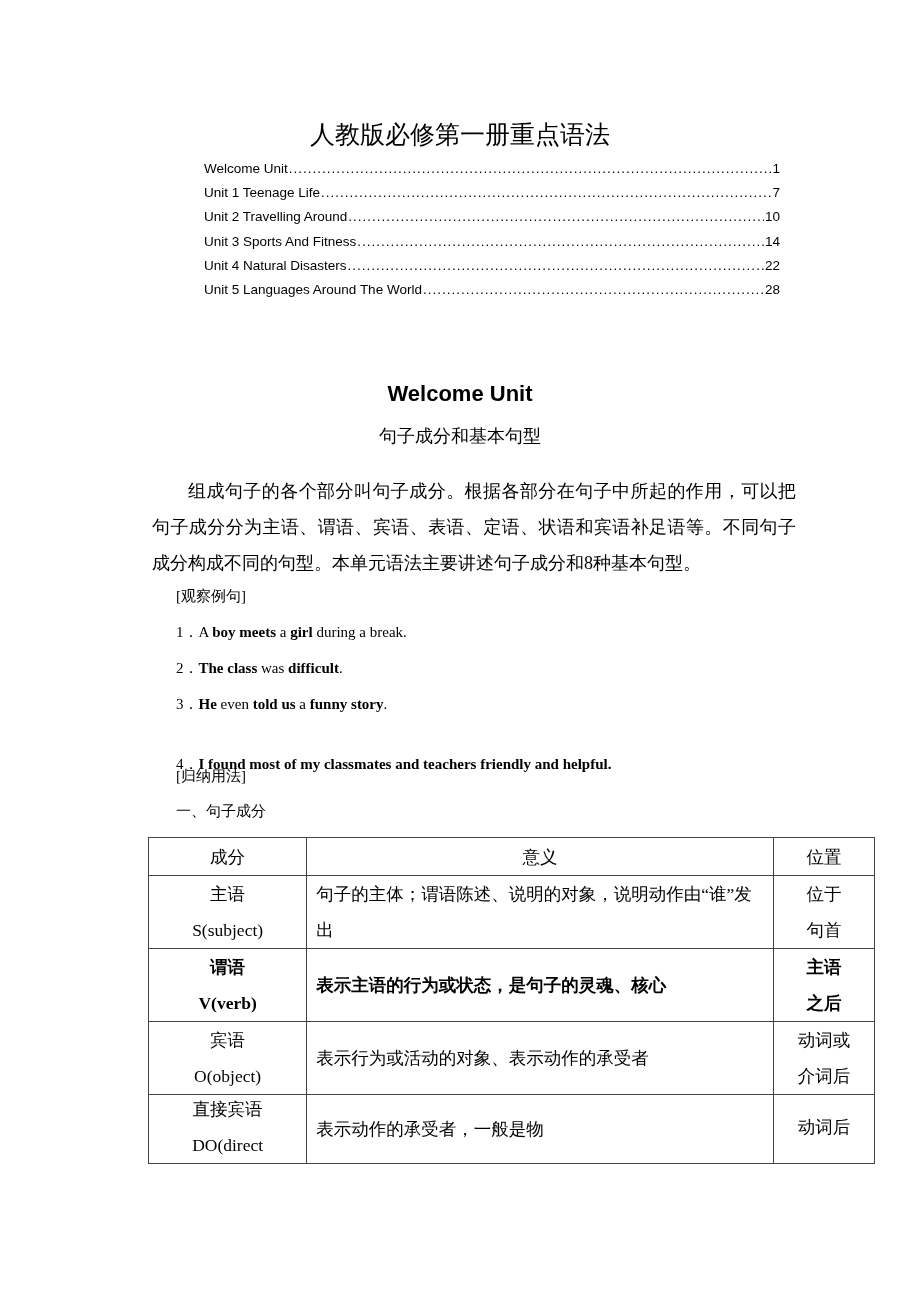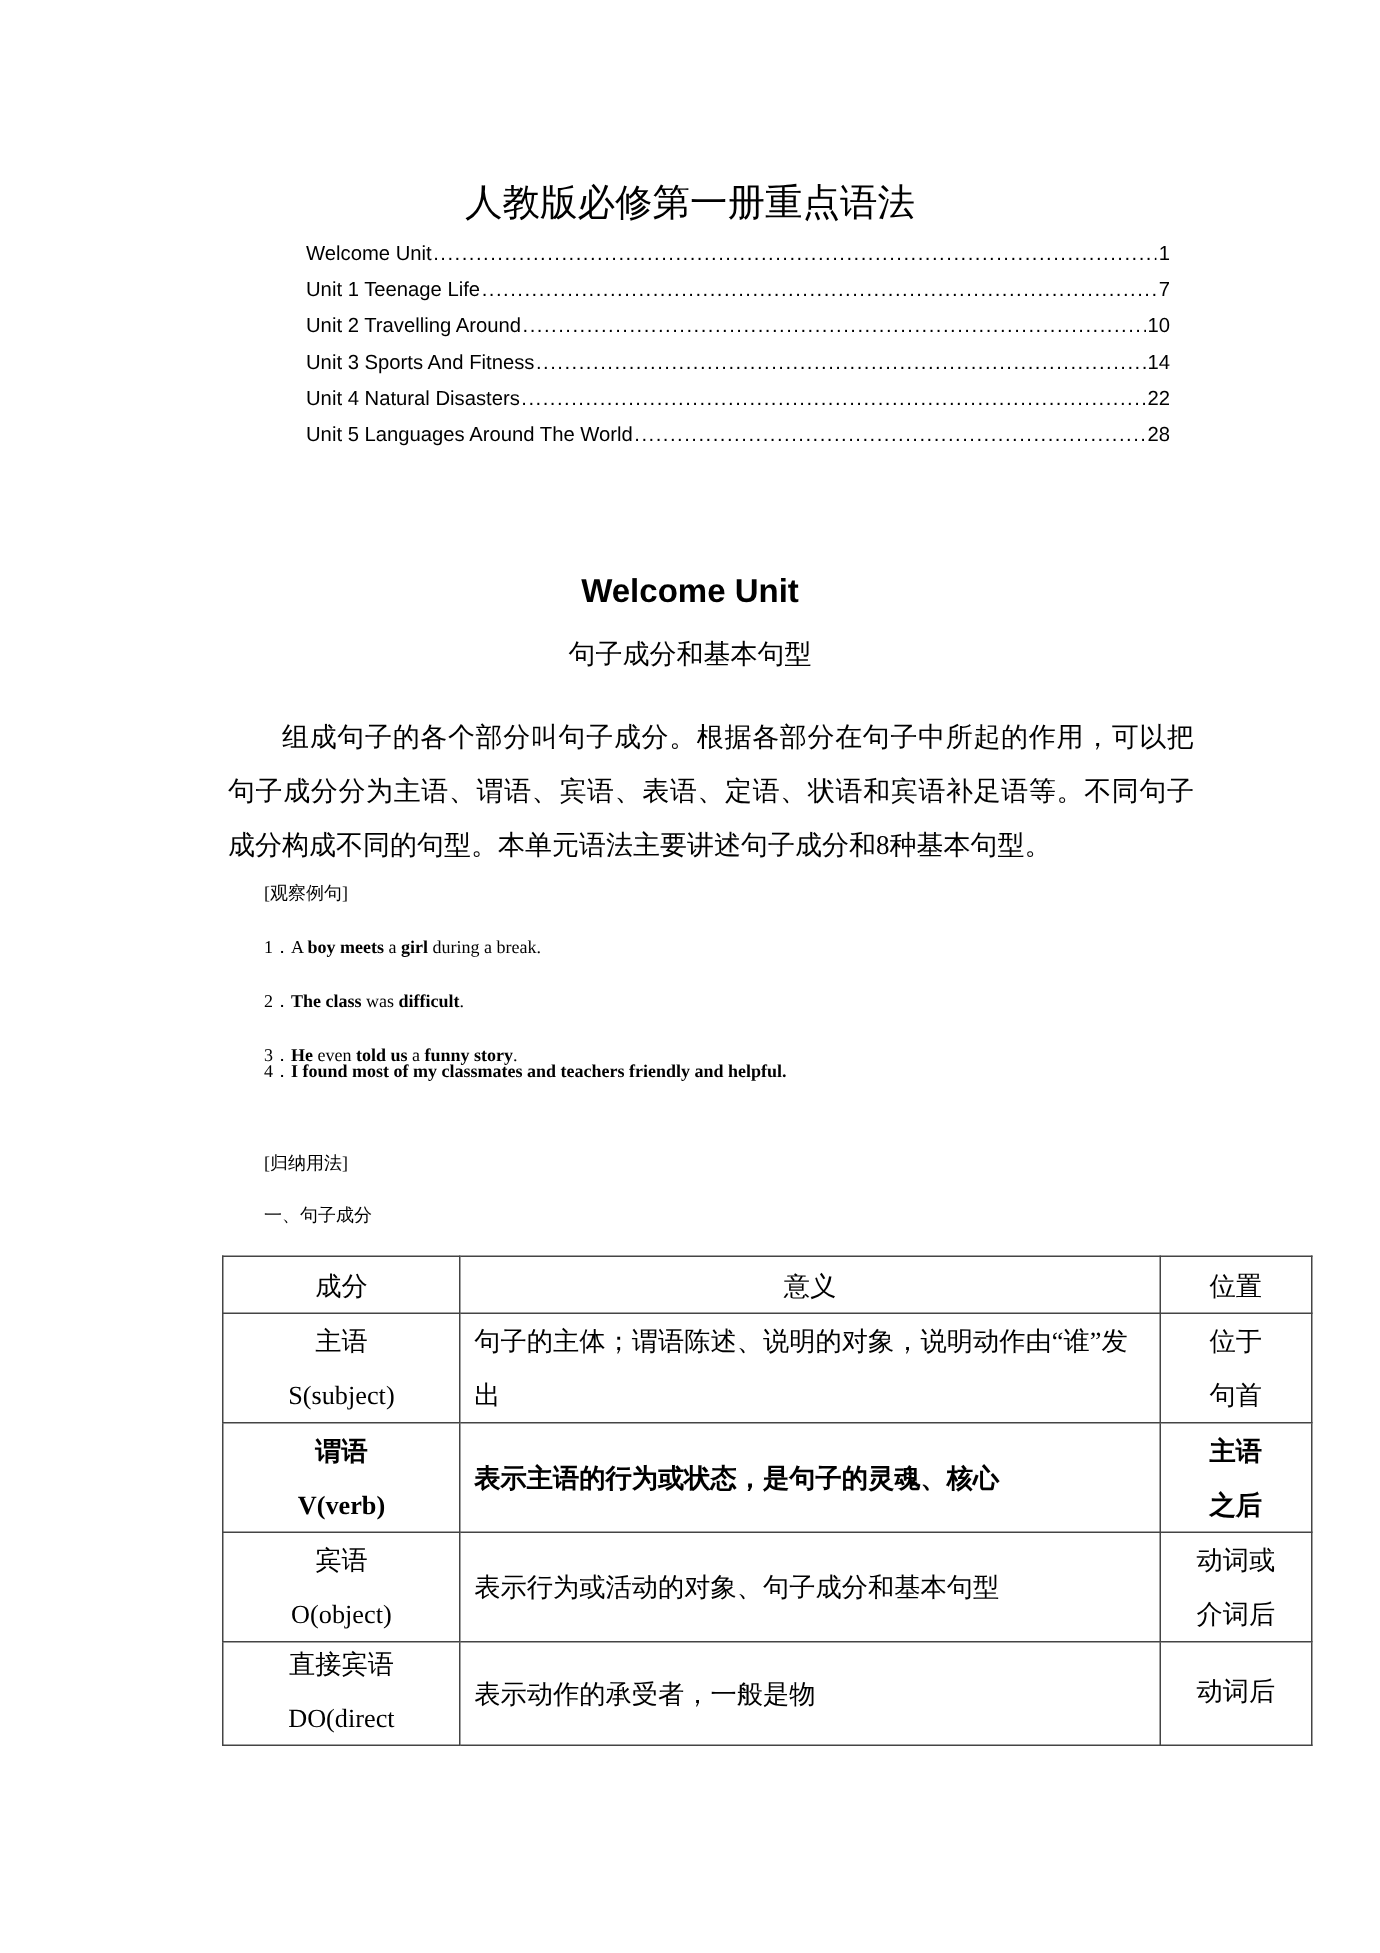--- a/index.html
+++ b/index.html
@@ -14,21 +14,21 @@
   .toc-entry .lbl { white-space: nowrap; }
   .toc-entry .dots { flex: 1; overflow: hidden; white-space: nowrap; letter-spacing: 1px; margin: 0 1px; }
   .toc-entry .dots::before { content: "........................................................................................................................................................................................................................................"; }
   .toc-entry .pg { white-space: nowrap; }
 
   #unit-heading { position: absolute; top: 381px; left: 0; width: 920px; text-align: center; font-size: 22px; font-weight: bold; }
   #section-subtitle { position: absolute; top: 424px; left: 0; width: 920px; text-align: center; font-size: 18px; }
 
   #intro { position: absolute; top: 473px; left: 152px; width: 644px; font-size: 18px; line-height: 36px; text-indent: 36px; text-align: justify; margin: 0; }
 
-  .line { position: absolute; left: 176px; font-size: 12px; white-space: nowrap; }
+  .line { position: absolute; left: 176px; font-size: 15px; white-space: nowrap; }
   .line b { font-weight: bold; }
 
   #table { position: absolute; top: 837px; left: 148px; width: 727px; border-collapse: collapse; font-size: 17.5px; }
   #table td, #table th { border: 1px solid #444; padding: 0; font-weight: normal; vertical-align: middle; line-height: 36px; }
   #table th { height: 37px; text-align: center; }
   #table td.c1 { text-align: center; width: 135px; }
   #table td.c2 { text-align: left; padding-left: 9px; padding-right: 6px; width: 385px; }
   #table td.c3 { text-align: center; width: 86px; }
   #table tr.r1 td { height: 71px; }
   #table tr.r2 td { height: 72px; font-weight: bold; }
@@ -79,21 +79,21 @@
 <div id="unit-heading" class="sans">Welcome Unit</div>
 <div id="section-subtitle" class="serif">句子成分和基本句型</div>
 
 <p id="intro" class="serif">组成句子的各个部分叫句子成分。根据各部分在句子中所起的作用，可以把句子成分分为主语、谓语、宾语、表语、定语、状语和宾语补足语等。不同句子成分构成不同的句型。本单元语法主要讲述句子成分和8种基本句型。</p>
 
 <div class="line serif" style="top:587px;">[观察例句]</div>
 
 <div class="line serif example" style="top:623px;"><span>1．</span><span>A </span><b>boy meets</b><span> a </span><b>girl</b><span> during a break.</span></div>
 <div class="line serif example" style="top:659px;"><span>2．</span><b>The class</b><span> was </span><b>difficult</b><span>.</span></div>
 <div class="line serif example" style="top:695px;"><span>3．</span><b>He</b><span> even </span><b>told us</b><span> a </span><b>funny story</b><span>.</span></div>
-<div class="line serif example" style="top:706px;"><span>4．</span><b>I found most of my classmates and teachers friendly and helpful.</b></div>
+<div class="line serif example" style="top:755px;"><span>4．</span><b>I found most of my classmates and teachers friendly and helpful.</b></div>
 
 <div class="line serif" style="top:767px;">[归纳用法]</div>
 <div class="line serif" style="top:802px;">一、句子成分</div>
 
 <table id="table" class="serif">
   <tbody>
       <tr>
     <th>成分</th>
     <th>意义</th>
     <th>位置</th>
@@ -128,21 +128,21 @@
           </div>
         </td>
   </tr>
   <tr class="r3">
     <td class="c1">
           <div class="stack">
       <span>宾语</span>
       <span>O(object)</span>
           </div>
         </td>
-    <td class="c2">表示行为或活动的对象、句子成分和基本句型</td>
+    <td class="c2">表示行为或活动的对象、表示动作的承受者</td>
     <td class="c3">
           <div class="stack">
       <span>动词或</span>
       <span>介词后</span>
           </div>
         </td>
   </tr>
   <tr class="r4">
     <td class="c1">
           <div class="stack">

